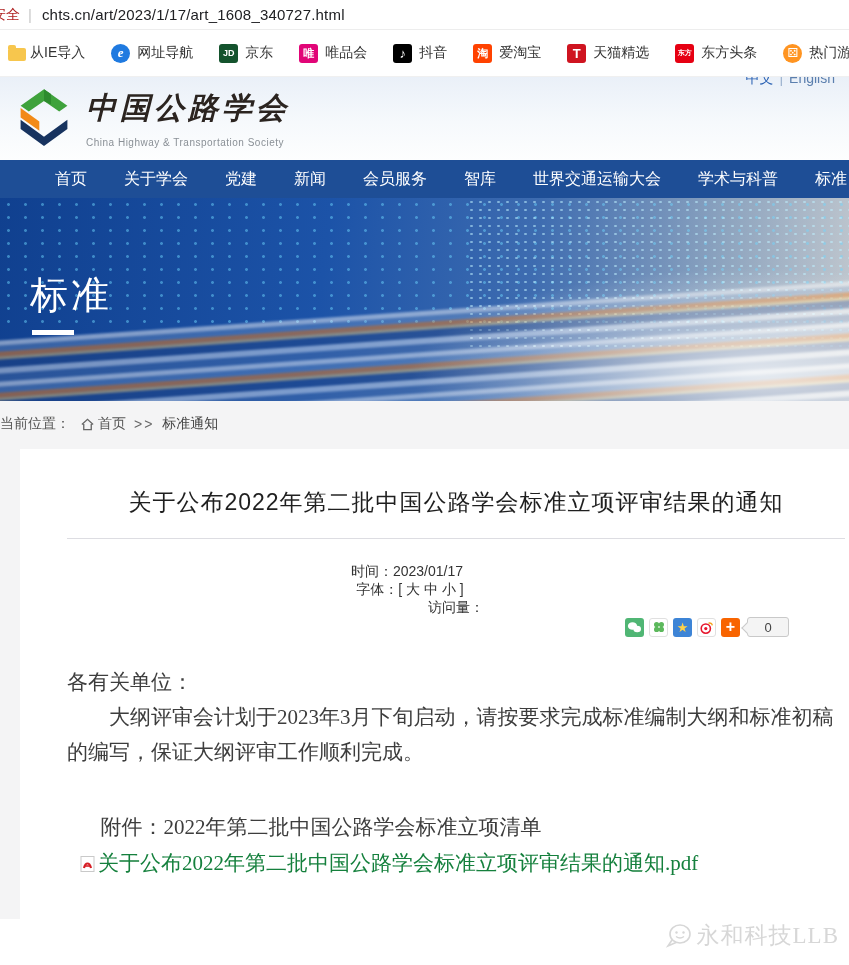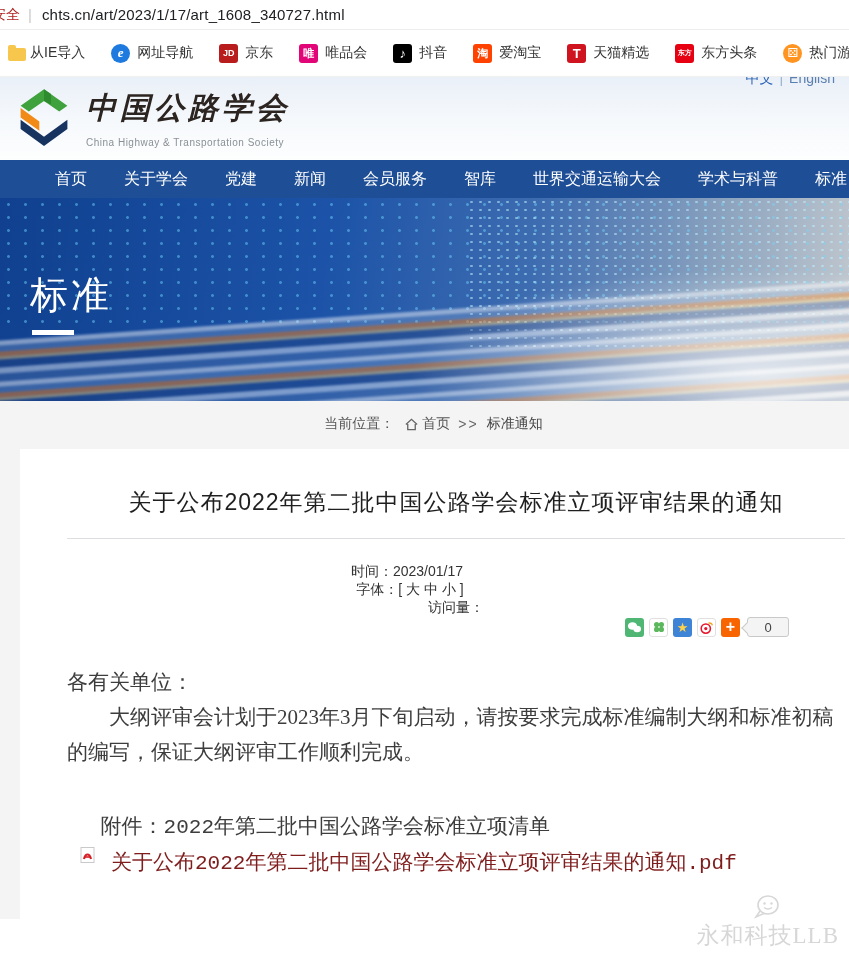--- a/index.html
+++ b/index.html
@@ -61,22 +61,22 @@
       rgba(35,64,125,.5) 19px 27px, rgba(255,255,255,.5) 27px 33px,
       rgba(90,120,170,.4) 33px 41px); filter:blur(1.2px); opacity:.85; }
   .banner-glow { position:absolute; right:0; bottom:0; width:55%; height:70%;
     background:radial-gradient(ellipse at 80% 80%, rgba(255,255,255,.75), rgba(255,255,255,0) 65%); }
   .banner-title { position:absolute; left:30px; top:72px; color:#fff; font-size:38px;
     font-weight:500; letter-spacing:3px; }
   .banner-underline { position:absolute; left:32px; top:132px; width:42px; height:5px; background:#fff; }
 
   
   .page-bg { background:#f4f4f5; height:518px; }
-  .breadcrumb { height:46px; display:flex; align-items:center; padding-left:18px;
-    font-size:14px; color:#555;justify-content:center; }
+  .breadcrumb { height:46px; display:flex; align-items:center; 
+    font-size:14px; color:#555; }
   .crumb-home { display:flex; align-items:center; cursor:pointer; margin-left:10px; }
   .home-icon { margin-right:3px; display:inline-flex; }
   .crumb-sep { margin:0 8px; color:#666; letter-spacing:2px; }
   .crumb-current { color:#444; cursor:pointer; }
 
   
   .card { position:absolute; left:20px; top:449px; width:829px; height:516px;
     background:#fff; padding:0 4px 0 47px; }
   .article-title { font-size:23px; font-weight:500; color:#1f1f1f; text-align:center;
     padding-top:38px; letter-spacing:1px; }
@@ -90,30 +90,30 @@
   .share-counter { margin-left:7px; position:relative; width:42px; height:20px; background:#f4f4f4;
     border:1px solid #c9c9c9; border-radius:3px; font-size:13px; color:#444;
     display:flex; align-items:center; justify-content:center; cursor:pointer; }
   .share-counter::before { content:""; position:absolute; left:-5px; top:6px; width:7px; height:7px;
     background:#f4f4f4; border-left:1px solid #c9c9c9; border-bottom:1px solid #c9c9c9;
     transform:rotate(45deg); }
 
   .article-body { margin-top:28px; font-family:"Liberation Serif","DejaVu Serif",serif;
     font-size:21px; line-height:35px; color:#3d3d3d; }
   .article-body p.indent { text-indent:2em; }
-  .attachment-block { margin-top:40px; font-family:Liberation Mono, monospace;
+  .attachment-block { margin-top:40px; font-family:Liberation Serif, serif;
     font-size:21px; line-height:35px; color:#3d3d3d; }
   .attach-label { text-indent:1.6em; }
-  .attach-link { margin-top:1px; color:#7f1d1d; display:flex; cursor:pointer;
-    padding-left:12px;gap:13px; }
+  .attach-link { margin-top:1px; color:#15803d; display:flex; align-items:center; cursor:pointer;
+    padding-left:12px; }
   .pdf-icon { margin-right:2px; flex:0 0 auto; display:inline-flex; }
 
   .watermark { position:absolute; right:10px; bottom:14px; display:flex; align-items:center;
     color:#d7d7d7; font-size:23px; letter-spacing:1px;
-    font-family:"Liberation Serif","DejaVu Serif",serif;flex-direction:column; }
+    font-family:"Liberation Serif","DejaVu Serif",serif; }
   .wm-icon { margin-right:4px; display:inline-flex; }
 </style>
 </head>
 <body>
 
 <div class="url-bar">
   <span class="security-label">安全</span>
   <span class="url-sep">|</span>
   <span class="url-text">chts.cn/art/2023/1/17/art_1608_340727.html</span>
 </div>
@@ -121,21 +121,21 @@
 <div class="bookmarks-bar">
   <div class="bookmark">
     <span class="folder-shape"></span>
     <span class="bm-label" style="margin-left:4px">从IE导入</span>
   </div>
   <div class="bookmark">
     <span class="bm-icon round" style="background:#1f7ae0;font-style:italic;font-family:'Liberation Serif',serif;font-size:13px">e</span>
     <span class="bm-label">网址导航</span>
   </div>
   <div class="bookmark">
-    <span class="bm-icon" style="background:#b91c1c;font-size:9px">JD</span>
+    <span class="bm-icon" style="background:#14532d;font-size:9px">JD</span>
     <span class="bm-label">京东</span>
   </div>
   <div class="bookmark">
     <span class="bm-icon" style="background:#e10577">唯</span>
     <span class="bm-label">唯品会</span>
   </div>
   <div class="bookmark">
     <span class="bm-icon" style="background:#000;font-size:13px">♪</span>
     <span class="bm-label">抖音</span>
   </div>

